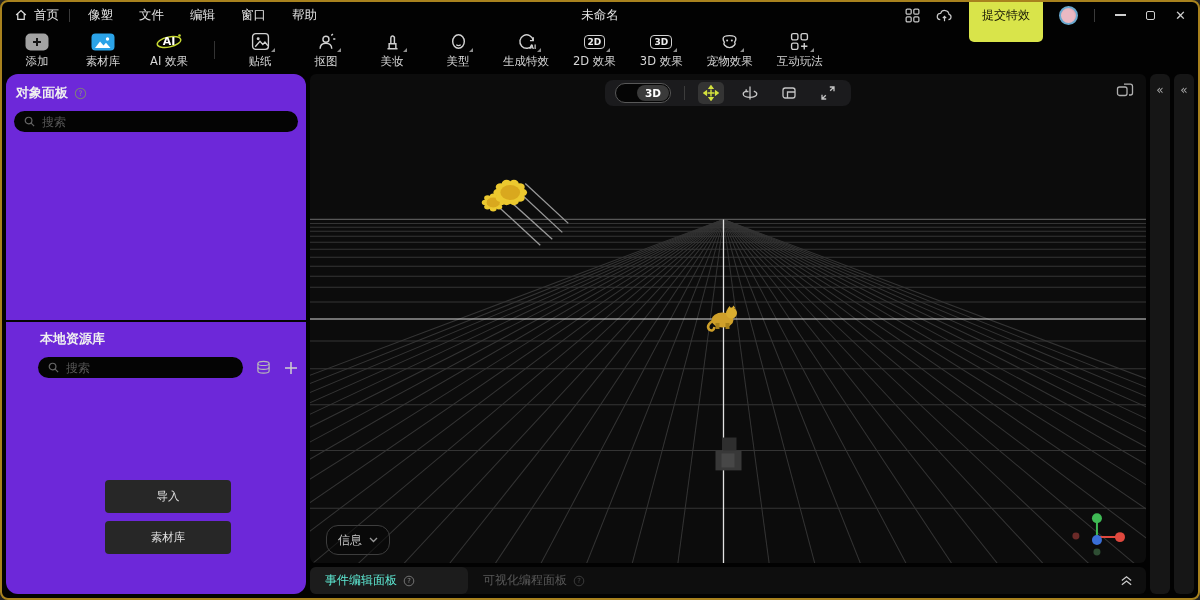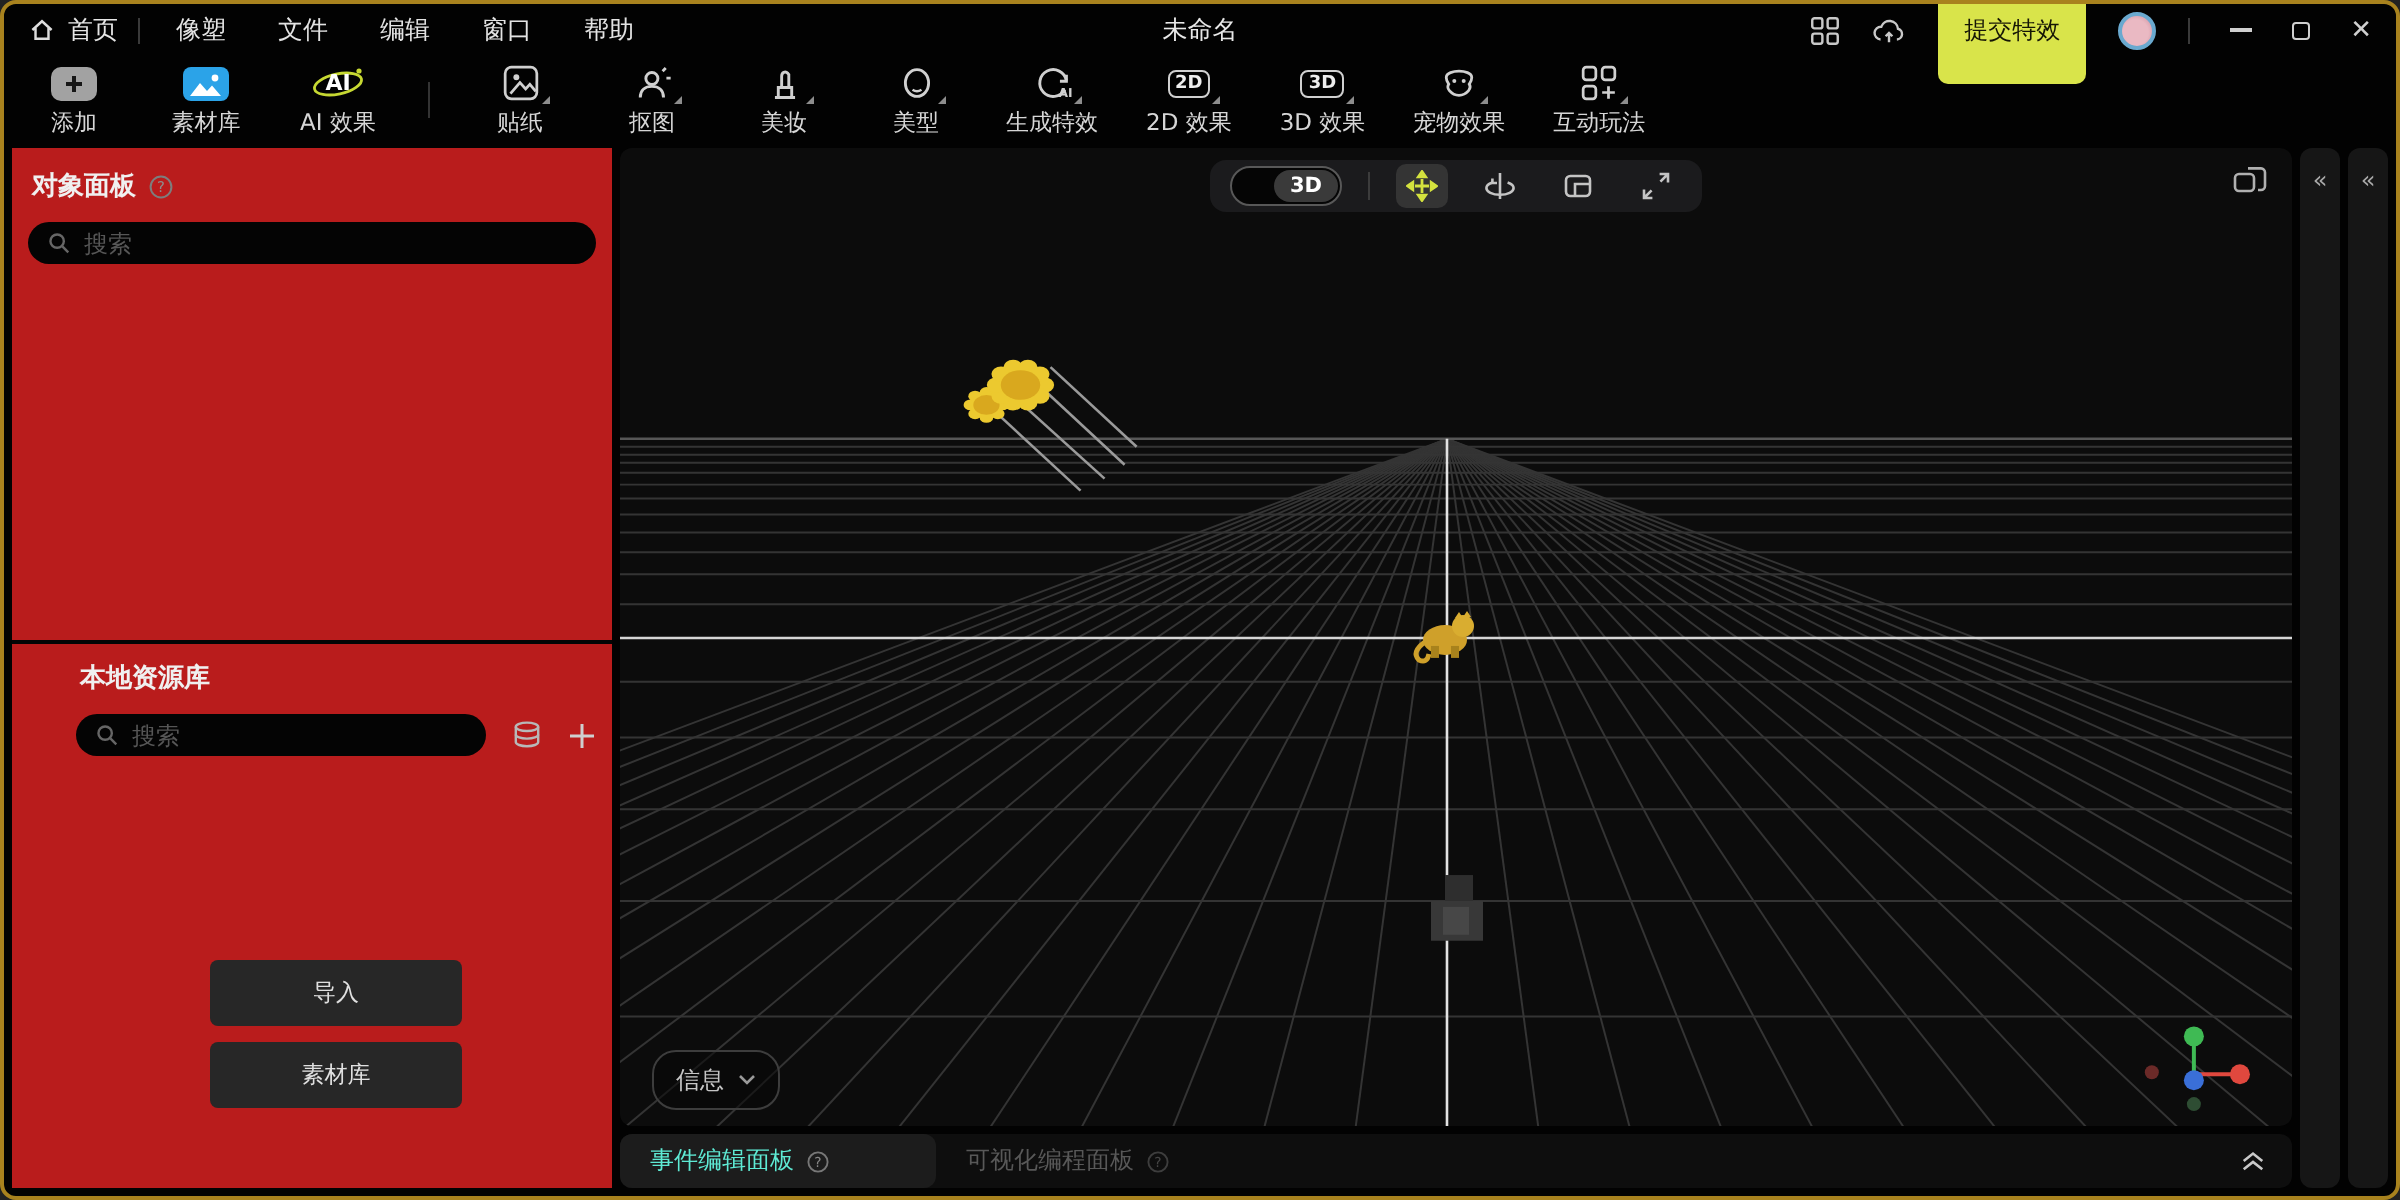--- a/index.html
+++ b/index.html
@@ -32,21 +32,21 @@
   .tb-label{font-size:11.5px;color:#d6d6d6;white-space:nowrap;}
   .corner{position:absolute;right:-5px;bottom:0;width:0;height:0;border-top:4px solid transparent;border-right:4px solid #8d8d8d;}
   .badge{border:1.2px solid #d0d0d0;border-radius:4px;font-size:9px;font-weight:bold;color:#eee;padding:0px 3px;line-height:12px;}
   .ai-icon{position:relative;width:28px;height:21px;display:flex;align-items:center;justify-content:center;}
   .ai-icon span{font-size:11px;font-weight:bold;color:#fff;z-index:1;}
   .ai-icon svg{position:absolute;left:0;top:0;}
   .tsep{width:1px;height:18px;background:#333;}
   
   .main{flex:1;display:flex;gap:4px;padding:2px 4px 4px 4px;min-height:0;}
   
-  .left-panel{width:300px;background:#b91c1c;border-radius:0;display:flex;flex-direction:column;flex:0 0 auto;}
+  .left-panel{width:300px;background:#6d28d9;border-radius:12px;display:flex;flex-direction:column;flex:0 0 auto;}
   .lp-sec1{height:248px;padding:10px 8px;border-bottom:2px solid #050505;}
   .lp-sec2{flex:1;padding:8px;display:flex;flex-direction:column;margin-left:24px;}
   .lp-head{display:flex;align-items:center;gap:6px;padding:0 2px;}
   .lp-title{font-size:13px;font-weight:bold;color:#f0f0f0;}
   .search{margin-top:9px;display:flex;align-items:center;gap:6px;background:#040404;border-radius:12px;height:21px;padding:0 9px;}
   .search input{flex:1;background:transparent;border:none;outline:none;color:#bbb;font-size:12px;font-family:inherit;}
   .search input::placeholder{color:#565656;}
   .tree-row{margin-top:10px;display:flex;align-items:center;gap:7px;background:#1a1a1a;border-radius:4px;height:23px;padding:0 5px;cursor:pointer;}
   .expander{width:15px;height:15px;border-radius:3px;background:#2b2b2b;display:flex;align-items:center;justify-content:center;}
   .tree-label{font-size:12px;color:#e2e2e2;}

